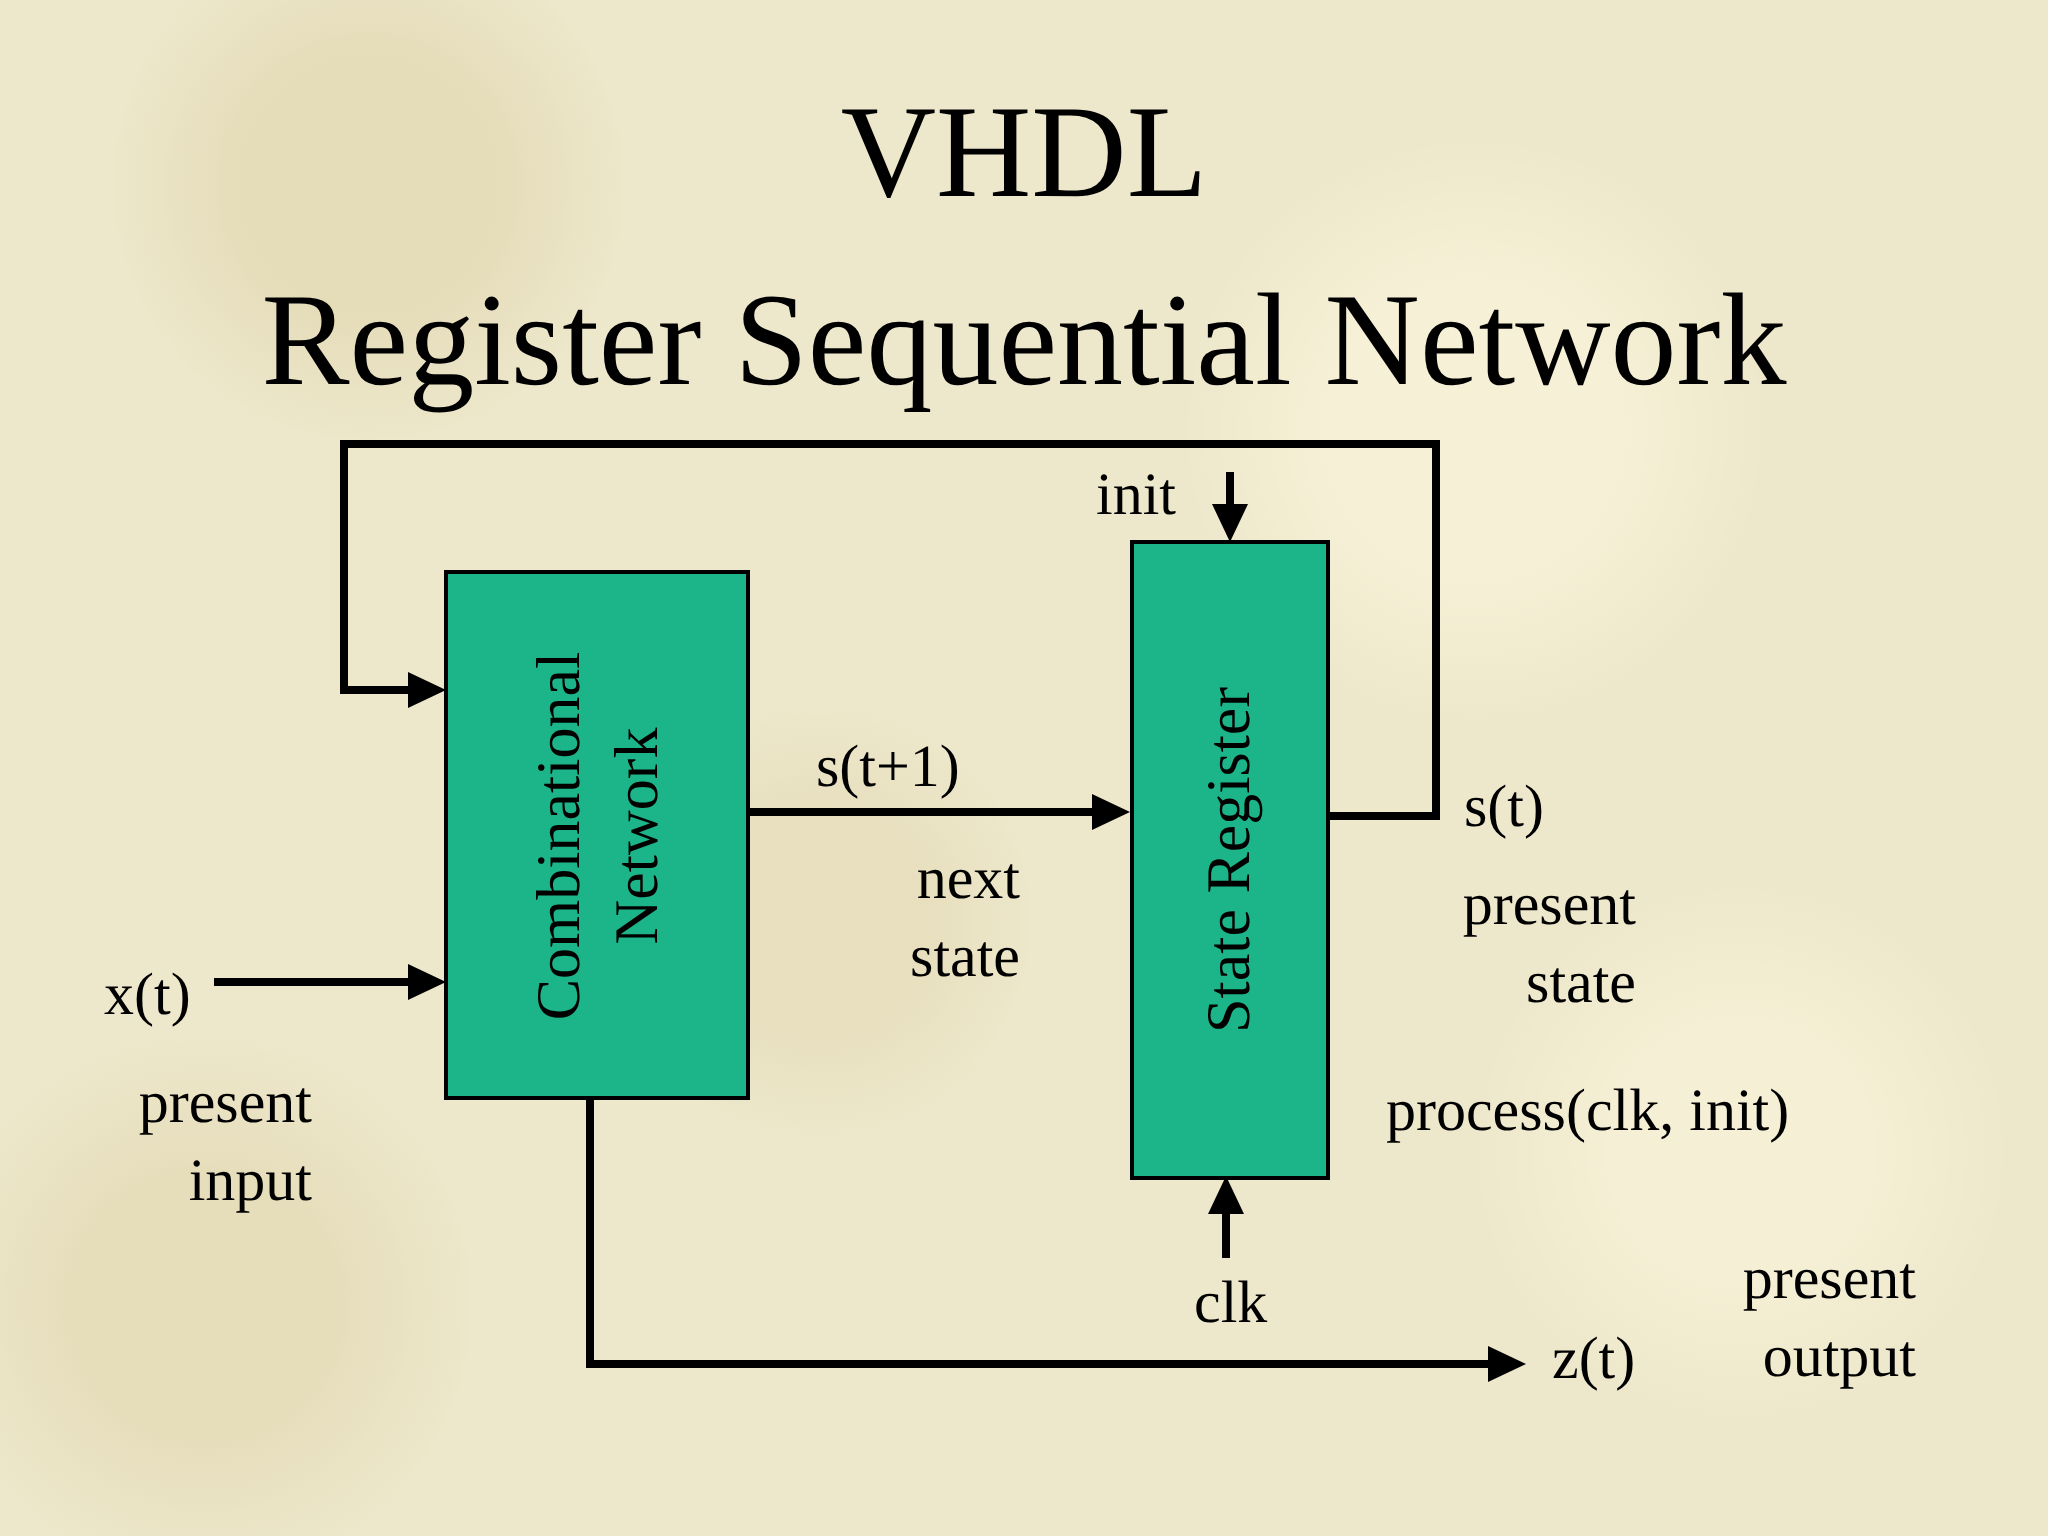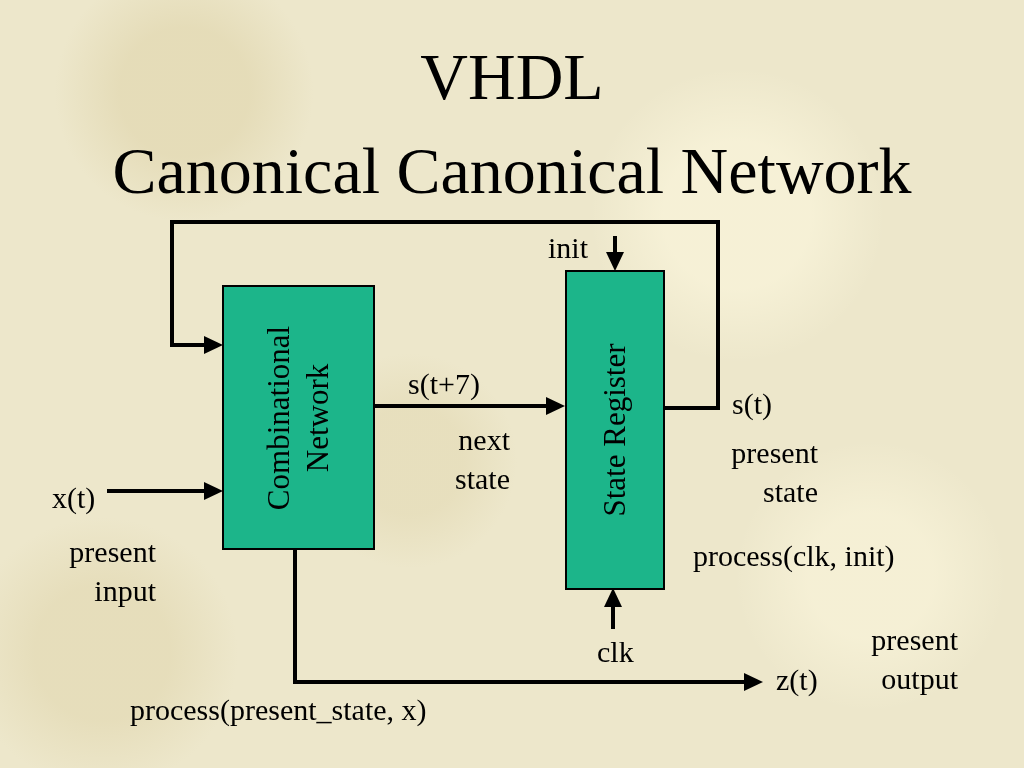--- a/index.html
+++ b/index.html
@@ -48,21 +48,21 @@
   .lbl.c{text-align:right;}
   .lbl.b{font-weight:normal;}
 </style>
 </head>
 <body>
 
 <div class="slide">
 
   <div class="title">
     <div>VHDL</div>
-    <div>Canonical Canonical Network</div>
+    <div>Register Sequential Network</div>
   </div>
 
   <div class="hline" style="left:170px;top:220px;width:550px;"></div>
   <div class="vline" style="left:716px;top:220px;height:190px;"></div>
   <div class="hline" style="left:665px;top:406px;width:55px;"></div>
   <div class="vline" style="left:170px;top:220px;height:127px;"></div>
   <div class="hline" style="left:170px;top:343px;width:38px;"></div>
   <div class="arr arr-r" style="left:204px;top:336px;"></div>
 
   <div class="hline" style="left:107px;top:489px;width:100px;"></div>
@@ -84,29 +84,28 @@
   <div class="gbox" style="left:222px;top:285px;width:153px;height:265px;">
     <div class="vtext" style="width:260px;">Combinational
 Network</div>
   </div>
 
   <div class="gbox" style="left:565px;top:270px;width:100px;height:320px;">
     <div class="vtext" style="width:316px;">State Register</div>
   </div>
 
   <div class="lbl" style="left:548px;top:228px;">init</div>
-  <div class="lbl" style="left:408px;top:364px;">s(t+7)</div>
+  <div class="lbl" style="left:408px;top:364px;">s(t+1)</div>
   <div class="lbl c" style="left:410px;top:420px;width:100px;">next
 state</div>
   <div class="lbl" style="left:732px;top:384px;">s(t)</div>
   <div class="lbl c" style="left:700px;top:433px;width:118px;">present
 state</div>
   <div class="lbl" style="left:52px;top:478px;">x(t)</div>
   <div class="lbl c" style="left:38px;top:532px;width:118px;">present
 input</div>
   <div class="lbl b" style="left:693px;top:536px;">process(clk, init)</div>
   <div class="lbl" style="left:597px;top:632px;">clk</div>
   <div class="lbl" style="left:776px;top:660px;">z(t)</div>
   <div class="lbl c" style="left:838px;top:620px;width:120px;">present
 output</div>
-  <div class="lbl b" style="left:130px;top:690px;">process(present_state, x)</div>
 
 </div>
 
 </body></html>

